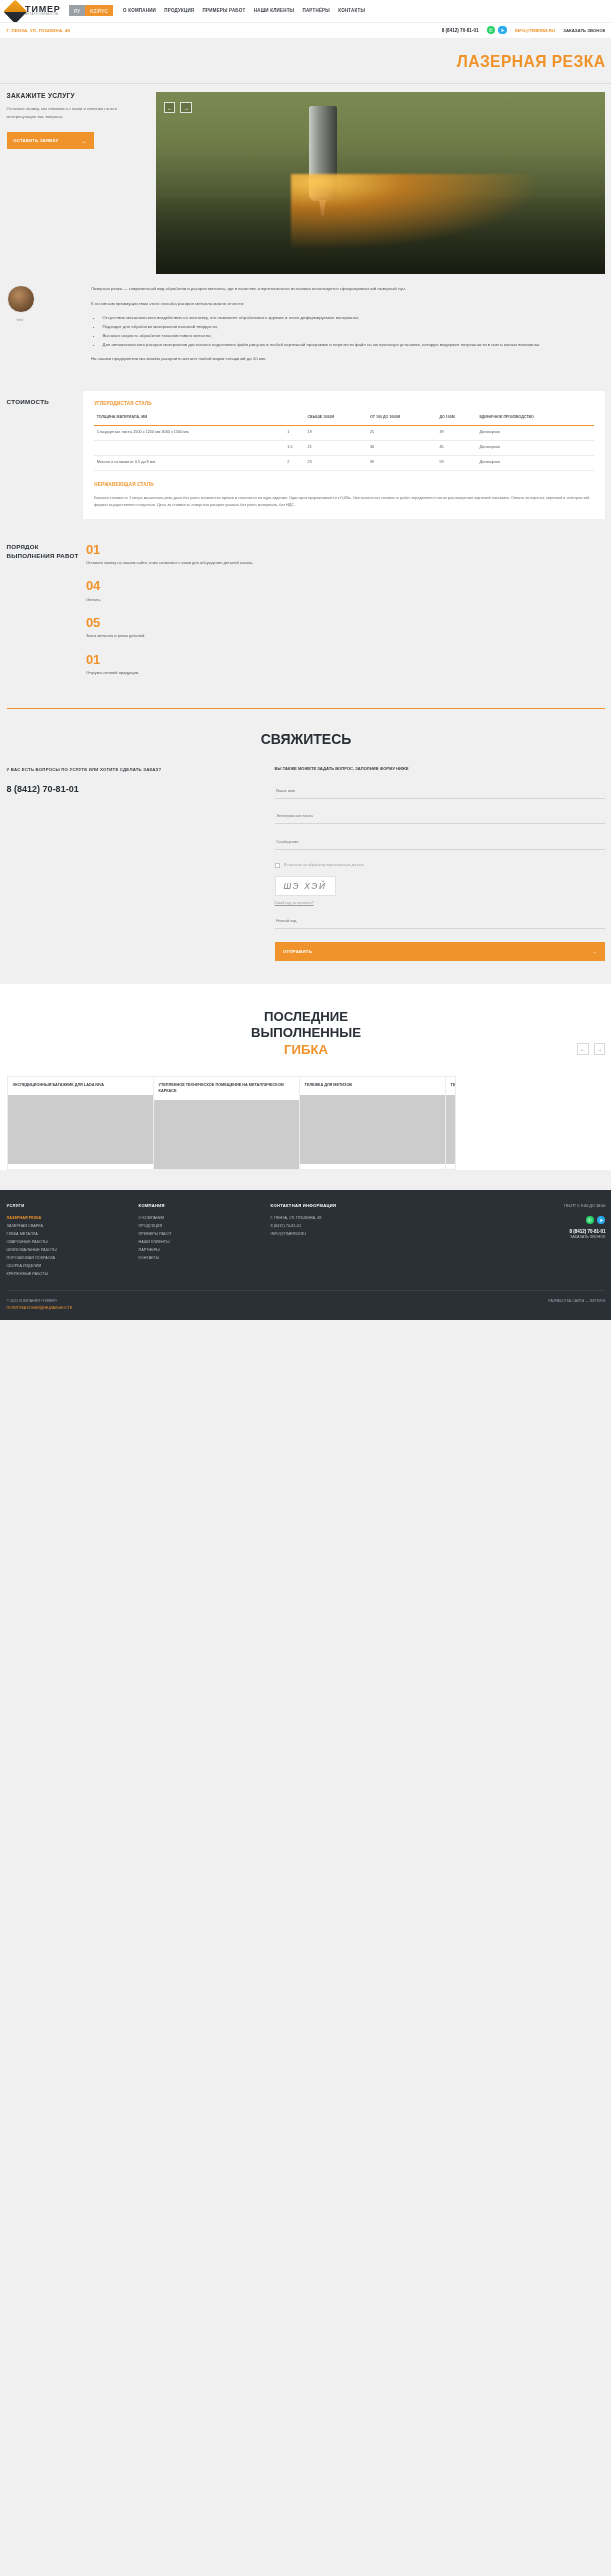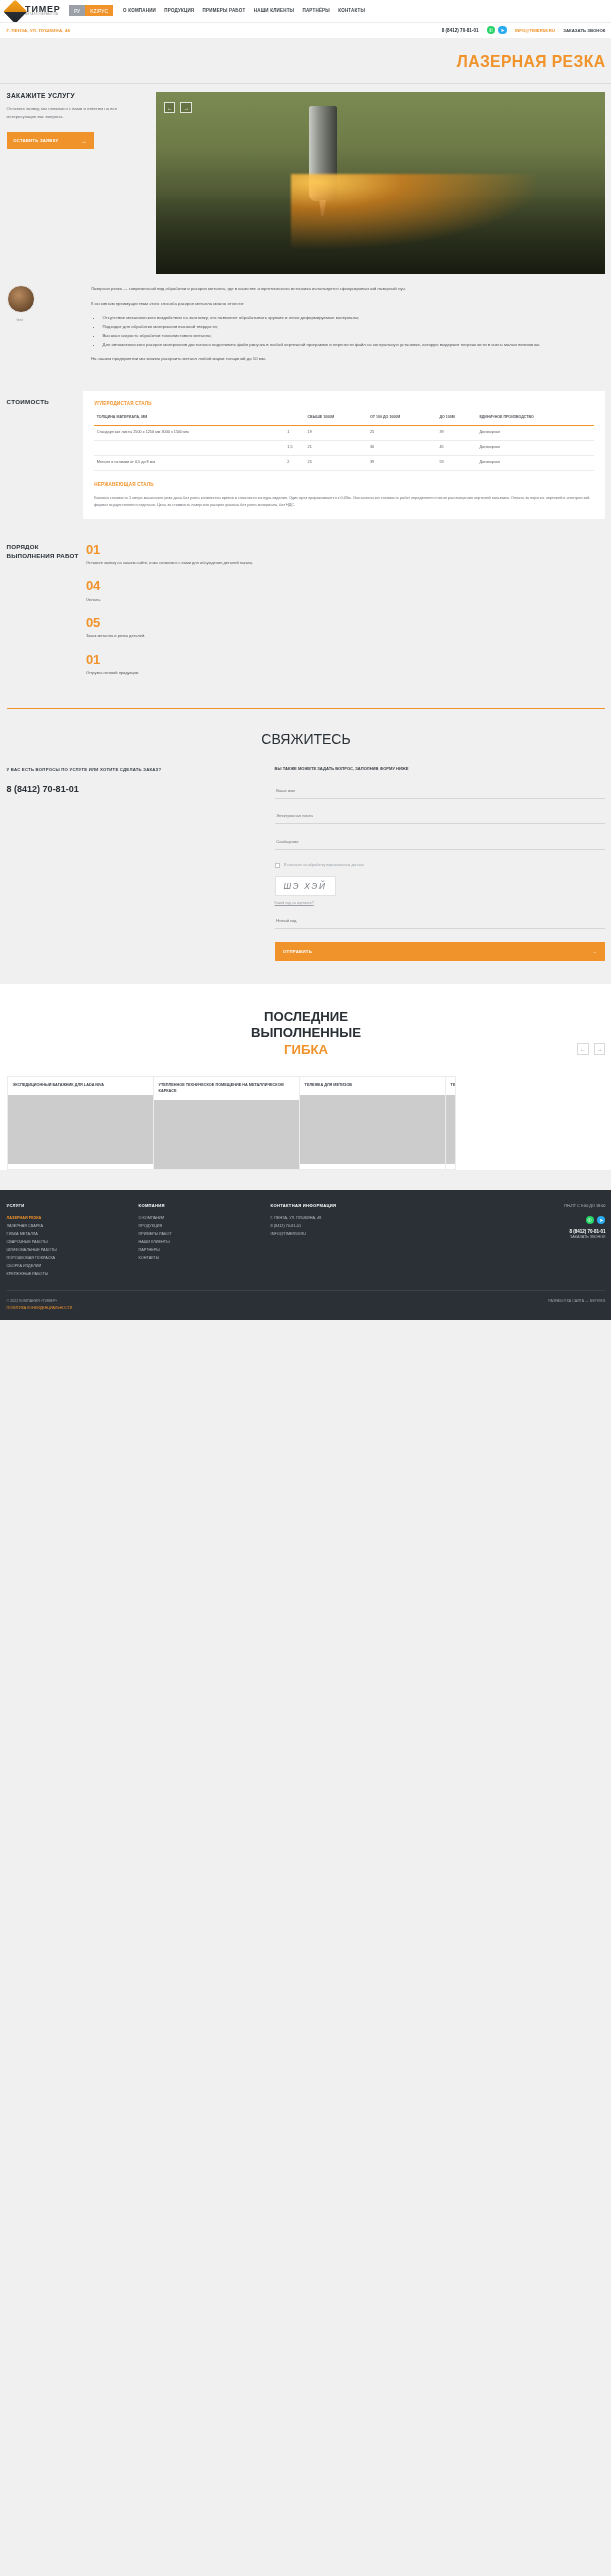--- a/index.html
+++ b/index.html
@@ -164,21 +164,21 @@
   .steps-section { display: flex; padding: 5px 6.6px 15px 6.6px; }
   .steps-label { width: 76px; font-size: 6.2px; font-weight: bold; color: #2a3036; letter-spacing: 0.2px; line-height: 1.5;}
   .steps { flex: 1; padding-left: 3.3px;}
   .step { margin-bottom: 11.6px; }
   .step .num { font-size: 13px; font-weight: bold; color: #f0932b; display: block; margin-bottom: 3.3px;}
   .step .txt { font-size: 4px; color: #55595e; line-height: 1.7; display: block; max-width: 273px;}
   .divider { height: 0.8px; background: #f0932b; margin: 5px 6.6px 0 6.6px; }
 
   
   .contact { padding: 21.5px 6.6px 23px 6.6px; }
-  .contact h2 { text-align: center; font-size: 14px; font-weight: normal; color: #2a3036; line-height: 1.25;}
+  .contact h2 { text-align: center; font-size: 14px; font-weight: bold; color: #2a3036; line-height: 1.25;}
   .contact h2 .orange { color: #f0932b; display: block; }
   .contact-cols { display: flex; margin-top: 18px; gap: 20px;}
   .c-left { width: 248px; }
   .c-left .q { font-size: 4.3px; font-weight: bold; color: #3a3f45; letter-spacing: 0.2px; line-height: 1.8; text-transform: uppercase;}
   .c-left .tel { font-size: 9px; font-weight: bold; color: #2a3036; margin-top: 10px; }
   .c-right { flex: 1; }
   .c-right .hint { font-size: 4.1px; font-weight: bold; color: #3a3f45; text-transform: uppercase; margin-bottom: 8.3px;}
   .fld {
     width: 100%; border: none; border-bottom: 0.8px solid #d5d5d5; background: transparent;
     font-size: 4.1px; color: #9aa0a6; padding: 5px 1.7px; margin-bottom: 6.6px; outline: none;

